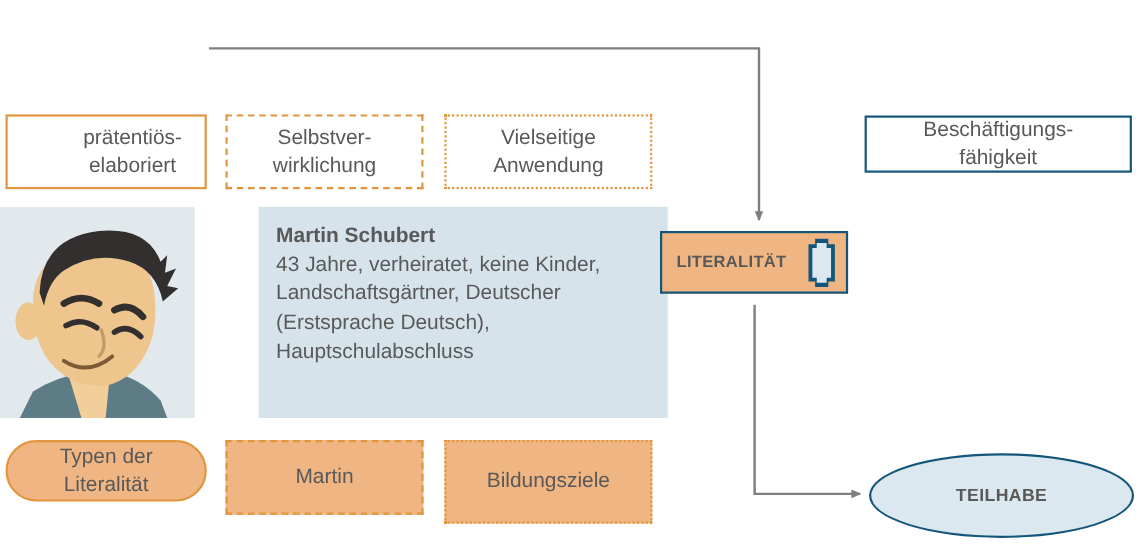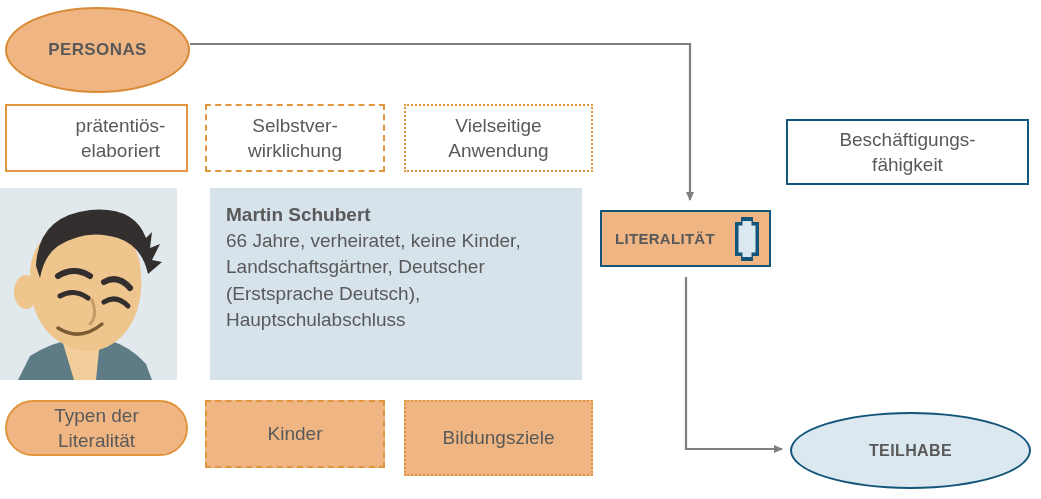--- a/index.html
+++ b/index.html
@@ -72,20 +72,21 @@
   }
   .persona-text {
     position: absolute;
     background: #D7E3EB;
     box-sizing: border-box;
     padding: 14px 16px 10px 16px;
     color: #595959;
     font-size: 19px;
     line-height: 1.38;
     text-align: left;
+    margin-left: 25px;
   }
   .persona-name { font-weight: bold; display: block; }
   .persona-desc { display: block; }
 
   
   .lit-node {
     position: absolute;
     box-sizing: border-box;
     background: #EFB683;
     border: 2px solid #14557A;
@@ -125,37 +126,34 @@
       <marker id="arrowhead" markerWidth="9" markerHeight="8" refX="8" refY="4" orient="auto" markerUnits="userSpaceOnUse">
         <polygon points="0 0, 9 4, 0 8" fill="#7F7F7F"></polygon>
       </marker>
     </defs>
 
     <path d="M 190 44 L 690 44 L 690 200" fill="none" stroke="#7F7F7F" stroke-width="2.2" marker-end="url(#arrowhead)"></path>
 
     <path d="M 686 277 L 686 449 L 782 449" fill="none" stroke="#7F7F7F" stroke-width="2.2" marker-end="url(#arrowhead)"></path>
   </svg>
 
-  <div class="ellipse ellipse-personas" style="left:5px; top:7px; width:185px; height:86px;">
-    <span>PERSONAS</span>
-  </div>
 
   <div class="node box-solid fill-white" style="left:5px; top:104px; width:183px; height:68px;padding-left:48px;">
     <span class="ml">prätentiös-<br>elaboriert</span>
   </div>
 
   <div class="node box-dotted fill-white" style="left:404px; top:104px; width:189px; height:68px;">
     <span class="ml">Vielseitige<br>Anwendung</span>
   </div>
 
   <div class="node box-dashed fill-white" style="left:205px; top:104px; width:180px; height:68px;">
     <span class="ml">Selbstver-<br>wirklichung</span>
   </div>
 
-  <div class="node box-navy" style="left:786px; top:119px; width:243px; height:66px;">
+  <div class="node box-navy" style="left:786px; top:105px; width:243px; height:52px;">
     <span class="ml">Beschäftigungs-<br>fähigkeit</span>
   </div>
 
   <div class="avatar-panel" style="left:0px; top:188px; width:177px; height:192px;">
     <svg width="177" height="192" viewBox="0 0 177 192" xmlns="http://www.w3.org/2000/svg">
       <rect x="0" y="0" width="177" height="192" fill="#E1E9ED"></rect>
 
       <path d="M18 192 L30 168 Q52 154 72 152 L108 152 Q130 158 146 176 L152 192 Z" fill="#5E7C85"></path>
       <path d="M62 152 L74 192 L96 192 L100 152 Z" fill="#F2CE9A"></path>
 
@@ -175,37 +173,37 @@
       <path d="M104 114 Q116 106 128 118" stroke="#332F2E" stroke-width="5" fill="none" stroke-linecap="round"></path>
 
       <path d="M92 112 Q98 128 90 136" stroke="#C49A66" stroke-width="3" fill="none" stroke-linecap="round"></path>
 
       <path d="M58 140 Q80 154 102 136" stroke="#7B5A34" stroke-width="3.5" fill="none" stroke-linecap="round"></path>
     </svg>
   </div>
 
   <div class="persona-text" style="left:210px; top:188px; width:372px; height:192px;">
     <span class="persona-name">Martin Schubert</span>
-    <span class="persona-desc">66 Jahre, verheiratet, keine Kinder, Landschaftsgärtner, Deutscher (Erstsprache Deutsch), Hauptschulabschluss</span>
+    <span class="persona-desc">43 Jahre, verheiratet, keine Kinder, Landschaftsgärtner, Deutscher (Erstsprache Deutsch), Hauptschulabschluss</span>
   </div>
 
   <div class="lit-node" style="left:600px; top:210px; width:171px; height:57px;">
     <span>LITERALITÄT</span>
     <svg class="lit-icon" viewBox="0 0 26 46" xmlns="http://www.w3.org/2000/svg">
       <path d="M7 1 H19 V6 H25 V40 H19 V45 H7 V40 H1 V6 H7 Z" fill="#14557A"></path>
       <path d="M8.5 5 H17.5 V9.5 H21.5 V36.5 H17.5 V41 H8.5 V36.5 H4.5 V9.5 H8.5 Z" fill="#DCE8F0"></path>
     </svg>
   </div>
 
   <div class="node box-solid fill-orange" style="left:5px; top:400px; width:183px; height:56px;border-radius:32px;">
     <span class="ml">Typen der<br>Literalität</span>
   </div>
 
   <div class="node box-dashed fill-orange" style="left:205px; top:400px; width:180px; height:68px;">
-    <span class="ml">Kinder</span>
+    <span class="ml">Martin</span>
   </div>
 
   <div class="node box-dotted fill-orange" style="left:404px; top:400px; width:189px; height:76px;">
     <span class="ml">Bildungsziele</span>
   </div>
 
   <div class="ellipse ellipse-teilhabe" style="left:790px; top:412px; width:241px; height:77px;align-items:center;">
     <span>TEILHABE</span>
   </div>
 

